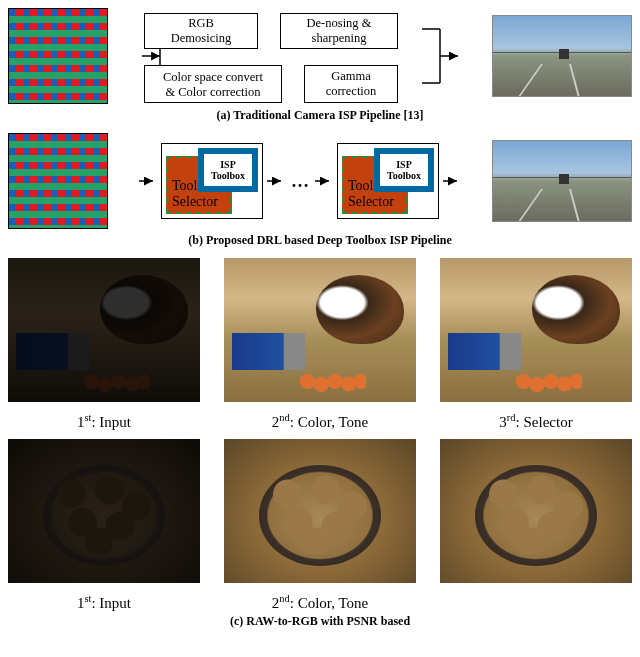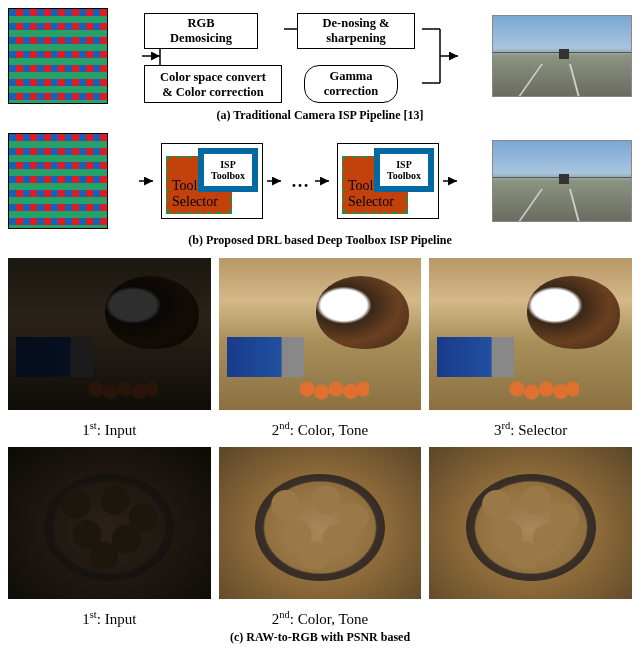--- a/index.html
+++ b/index.html
@@ -35,21 +35,21 @@
   .pipeline-a {
     flex: 1;
     position: relative;
     height: 94px;
   }
   .pbox {
     position: absolute;
     border: 1.5px solid #000;
     background: #fff;
     font-size: 12.5px;
-    font-weight: bold;
+    font-weight: normal;
     text-align: center;
     display: flex;
     flex-direction: column;
     justify-content: center;
     align-items: center;
     padding: 2px 4px;
   }
   svg.arrows {
     position: absolute;
     left: 0; top: 0;
@@ -144,21 +144,21 @@
     background: #fff;
   }
   .dots {
     font-size: 18px;
     font-weight: bold;
     padding: 0 2px;
   }
   .grid-c {
     display: grid;
     grid-template-columns: repeat(3, 1fr);
-    gap: 8px 8px;
+    gap: 8px 24px;
     margin-top: 6px;
   }
   .thumb {
     width: 100%;
     aspect-ratio: 4/3;
     background: #555;
     position: relative;
     overflow: hidden;
   }
   .thumb.dark-guinea {
@@ -242,29 +242,29 @@
       <line x1="158" y1="74" x2="184" y2="74" stroke="#000" stroke-width="1.5" marker-end="url(#ah)"></line>
       <line x1="272" y1="20" x2="290" y2="20" stroke="#000" stroke-width="1.5"></line>
       <line x1="272" y1="74" x2="290" y2="74" stroke="#000" stroke-width="1.5"></line>
       <line x1="290" y1="20" x2="290" y2="74" stroke="#000" stroke-width="1.5"></line>
       <line x1="290" y1="47" x2="308" y2="47" stroke="#000" stroke-width="1.5" marker-end="url(#ah)"></line>
     </svg>
     <div class="pbox" style="left:26px; top:4px; width:104px; height:30px;">
         <span style="white-space:pre-line">RGB
 Demosicing</span>
       </div>
-    <div class="pbox" style="left:179px; top:4px; width:108px; height:30px;justify-content:center;">
+    <div class="pbox" style="left:162px; top:4px; width:108px; height:30px;justify-content:center;">
         <span style="white-space:pre-line">De-nosing &amp;
 sharpening</span>
       </div>
     <div class="pbox" style="left:26px; top:56px; width:128px; height:32px;justify-content:flex-end;">
         <span style="white-space:pre-line">Color space convert
 &amp; Color correction</span>
       </div>
-    <div class="pbox" style="left:186px; top:56px; width:84px; height:32px;border-radius:15px;">
+    <div class="pbox" style="left:186px; top:56px; width:84px; height:32px;">
         <span style="white-space:pre-line">Gamma
 correction</span>
       </div>
   </div>
   <div class="output-img">
     <div class="road-horizon"></div>
       <div class="road-left"></div>
       <div class="road-right"></div>
       <div class="truck"></div>
   </div>

